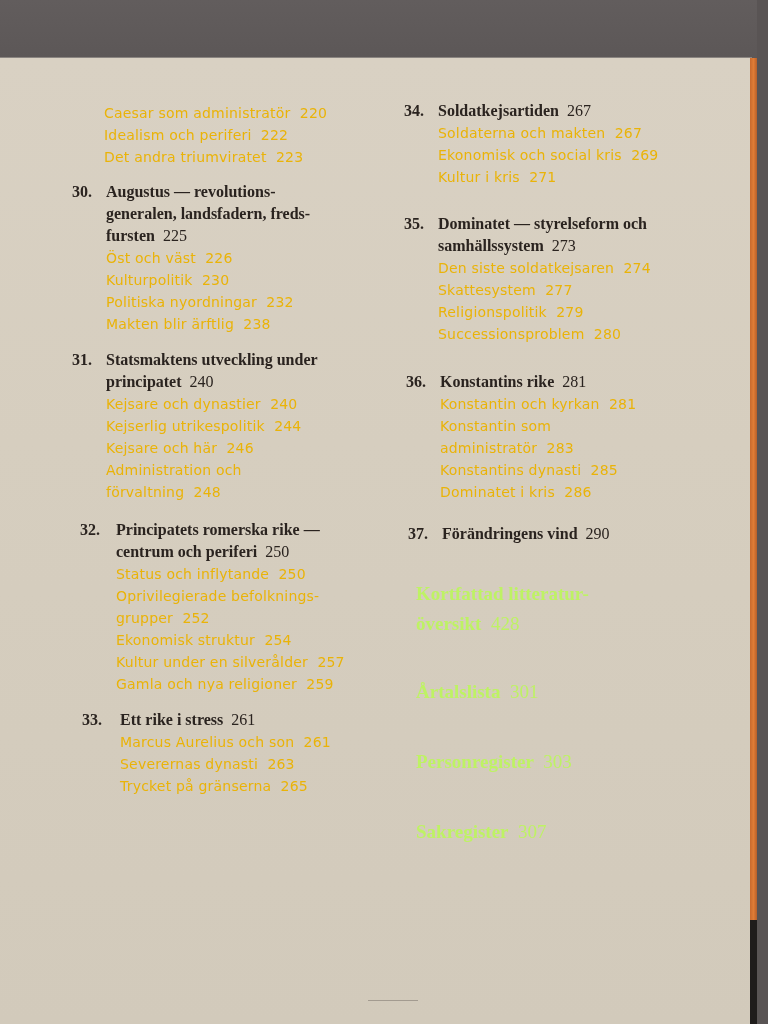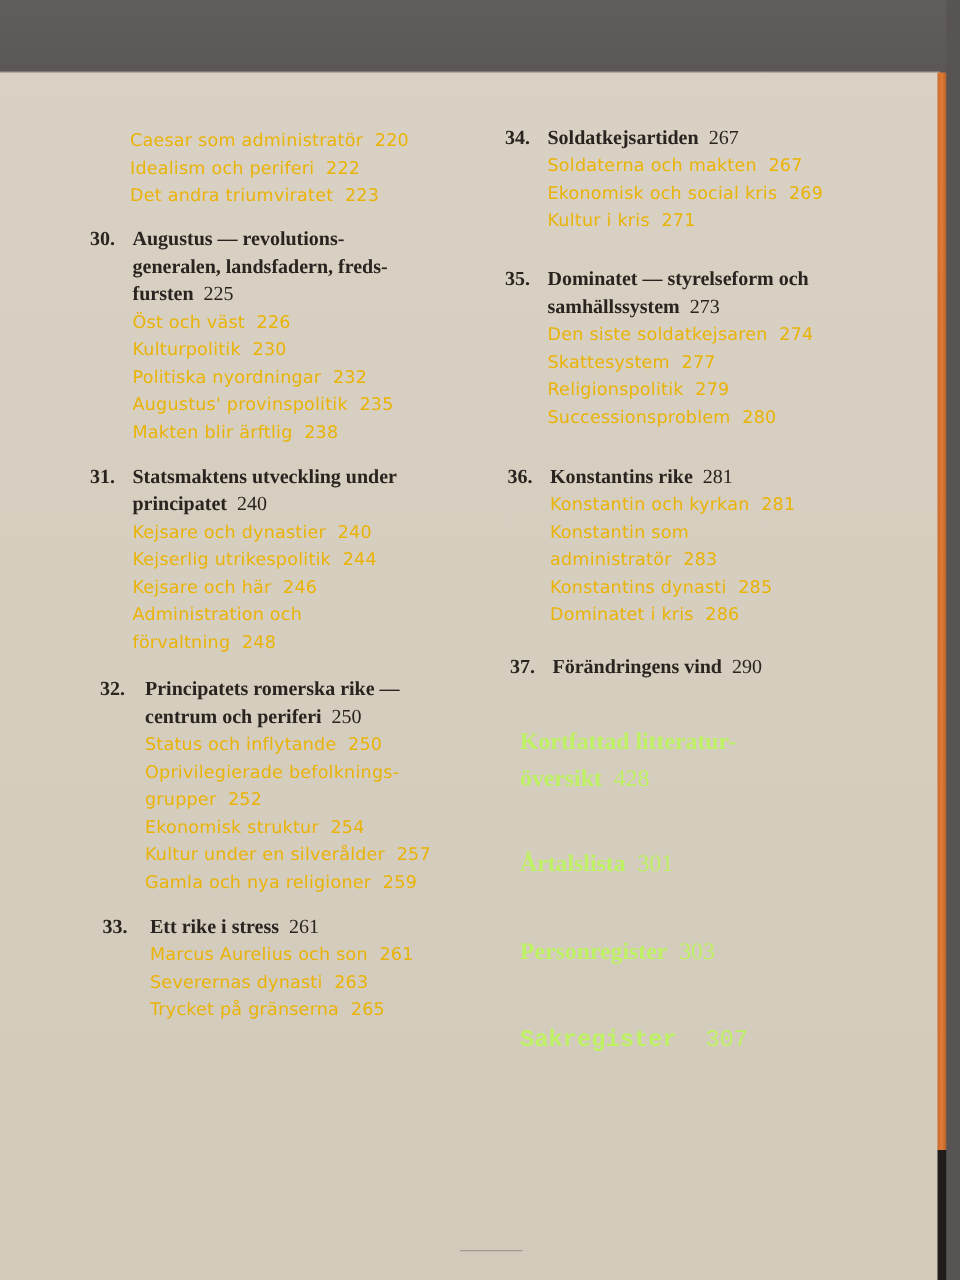--- a/index.html
+++ b/index.html
@@ -75,21 +75,20 @@
     <div class="num">30.</div>
     <div class="body">
       <div class="title">
         <div>Augustus — revolutions-</div>
         <div>generalen, landsfadern, freds-</div>
         <div><span>fursten</span>&nbsp; <span class="page-no">225</span></div>
       </div>
       <div class="sub"><span>Öst och väst</span>&nbsp; <span>226</span></div>
       <div class="sub"><span>Kulturpolitik</span>&nbsp; <span>230</span></div>
       <div class="sub"><span>Politiska nyordningar</span>&nbsp; <span>232</span></div>
-      <div class="sub"><span>Augustus' provinspolitik</span>&nbsp; <span>235</span></div>
       <div class="sub"><span>Makten blir ärftlig</span>&nbsp; <span>238</span></div>
     </div>
   </div>
 
   <div class="chapter" style="margin-top:14px;">
     <div class="num">31.</div>
     <div class="body">
       <div class="title">
         <div>Statsmaktens utveckling under</div>
         <div><span>principatet</span>&nbsp; <span class="page-no">240</span></div>
@@ -182,18 +181,18 @@
   <div class="big" style="margin-top:34px;padding-left:12px;">
     <div>Kortfattad litteratur-</div>
     <div><span>översikt</span>&nbsp; <span class="page-no">428</span></div>
   </div>
   <div class="big" style="margin-top:38px;padding-left:12px;">
     <span>Årtalslista</span>&nbsp; <span class="page-no">301</span>
   </div>
   <div class="big" style="margin-top:40px;padding-left:12px;">
     <span>Personregister</span>&nbsp; <span class="page-no">303</span>
   </div>
-  <div class="big" style="margin-top:40px;padding-left:12px;font-family:Liberation Mono, monospace;">
+  <div class="big" style="margin-top:40px;padding-left:12px;">
     <span>Sakregister</span>&nbsp; <span class="page-no">307</span>
   </div>
 </div>
 
 <div class="wm"></div>
 
 </body></html>

